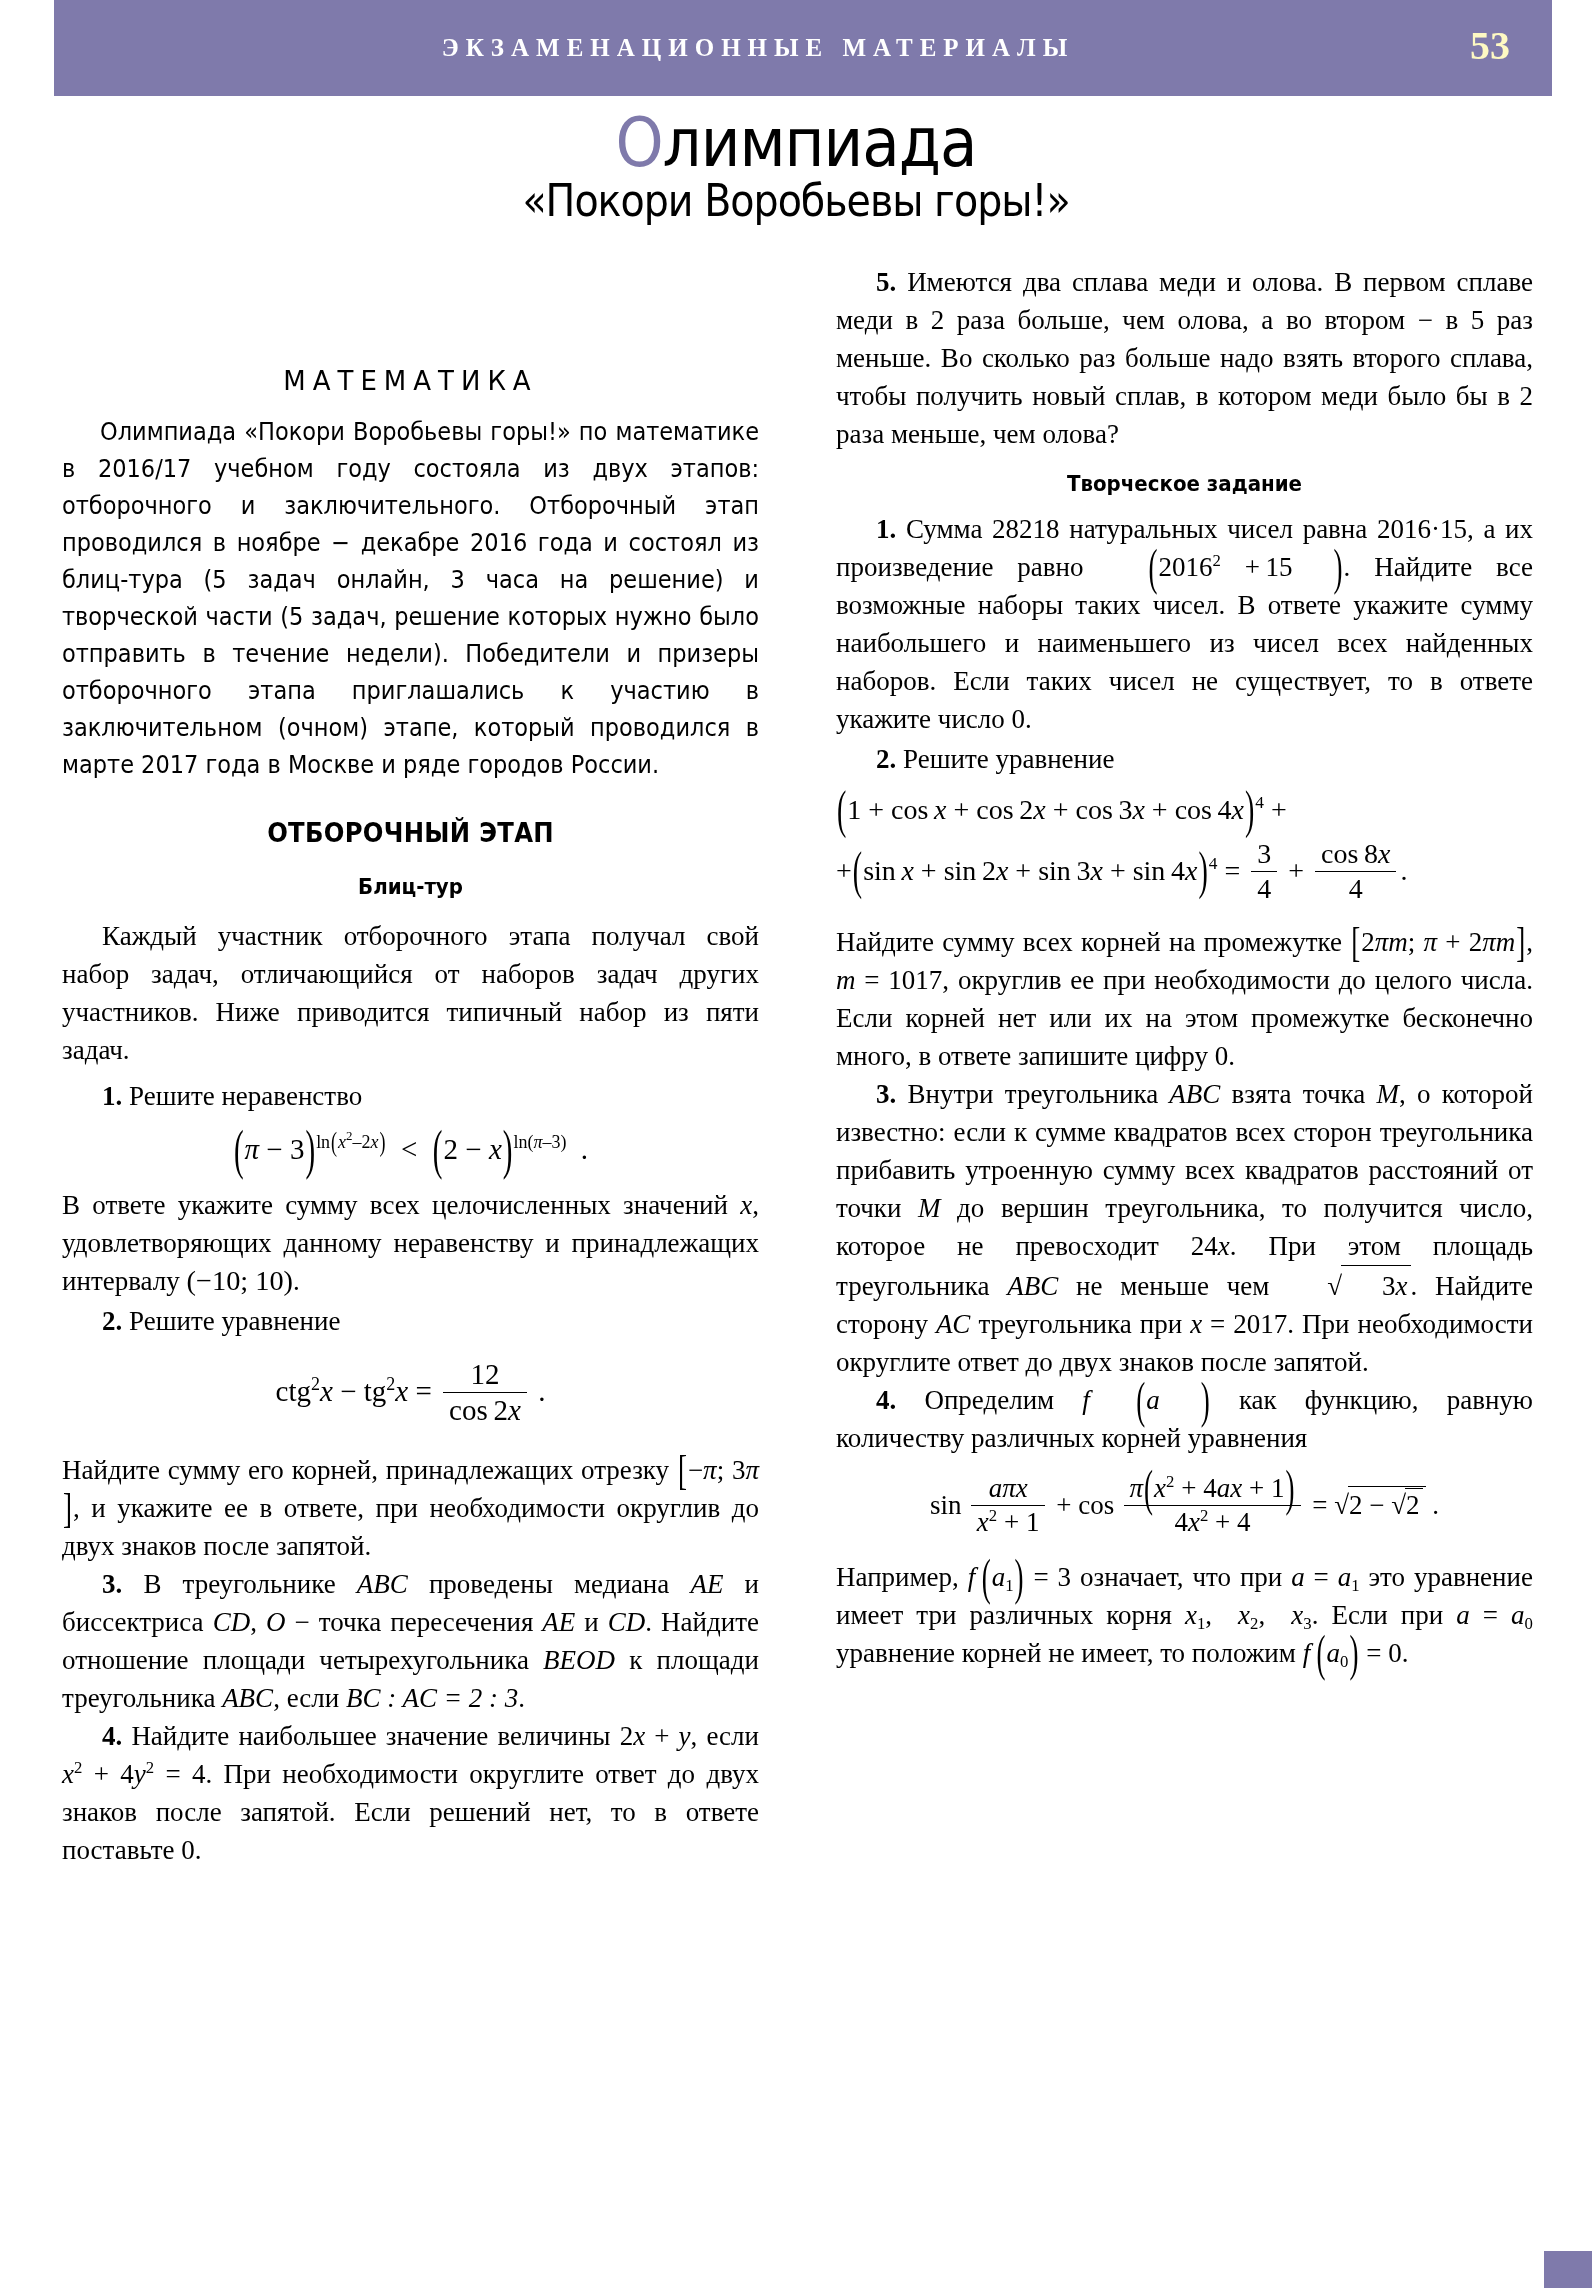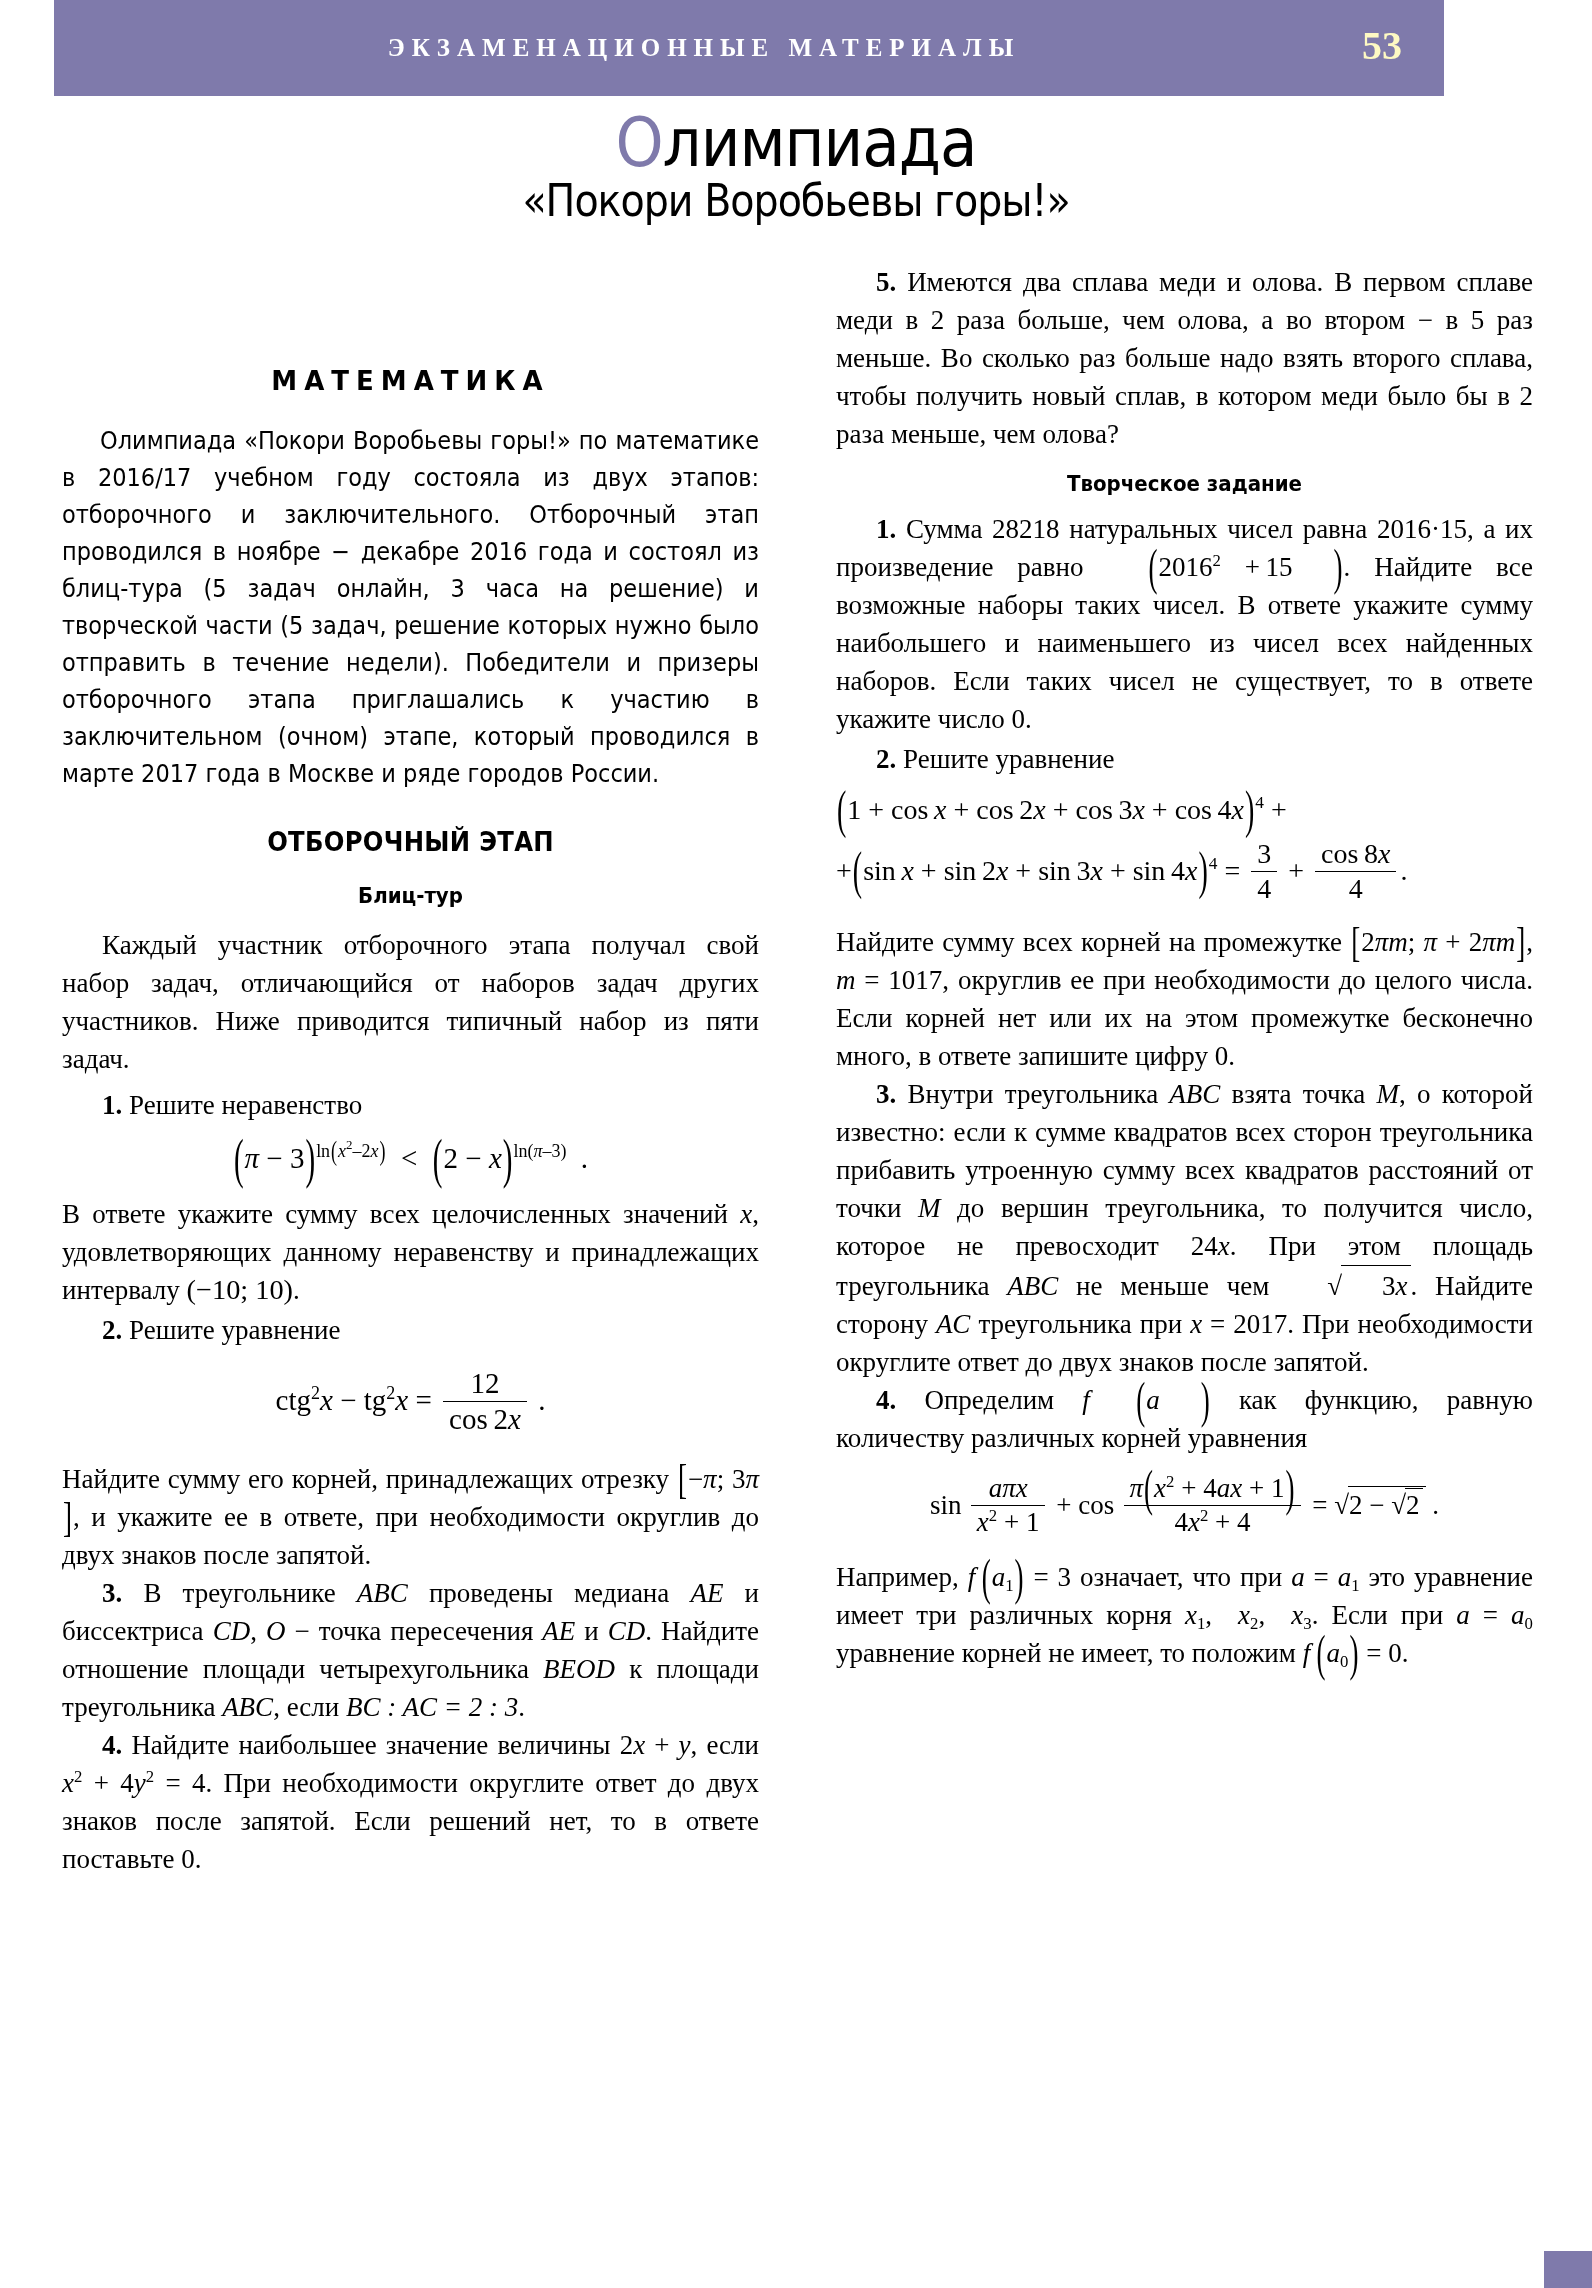--- a/index.html
+++ b/index.html
@@ -9,21 +9,21 @@
     background: #ffffff;
     font-family: "Liberation Serif", serif;
     color: #000;
     position: relative;
     overflow: hidden;
   }
 
   
   #header-band {
     position: absolute;
-    left: 54px; top: 0; width: 1390px; height: 96px;
+    left: 54px; top: 0; width: 1498px; height: 96px;
     background: #7f7aab;
   }
   #header-title {
     position: absolute;
     left: 0; right: 0; top: 34px;
     text-align: center;
     color: #ffffff;
     font-family: "Liberation Serif", serif;
     font-weight: bold;
     font-size: 25px;
@@ -58,24 +58,24 @@
     top: 366px;
     width: 697px;
   }
   #col-left  { left: 62px; }
   #col-right { left: 836px; }
 
   
   .h-math {
     text-align: center;
     font-family: "DejaVu Sans", "Liberation Sans", sans-serif;
-    font-weight: bold;
+    font-weight: normal;
     font-size: 26px;
     letter-spacing: 7px;
-    margin: 0 0 26px 0;
+    margin: 0 0 17px 0;
   }
   .h-stage {
     text-align: center;
     font-family: "DejaVu Sans Condensed", "Liberation Sans", sans-serif;
     font-weight: bold;
     font-size: 27px;
     margin: 34px 0 26px 0;
     letter-spacing: 0.3px;
   }
   .h-sub {

